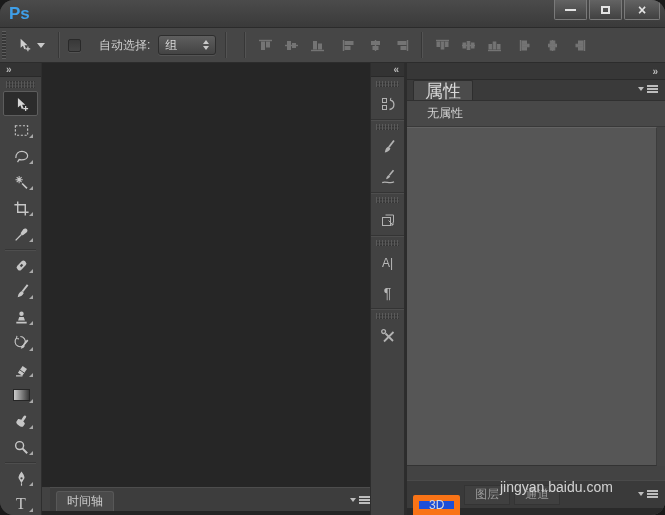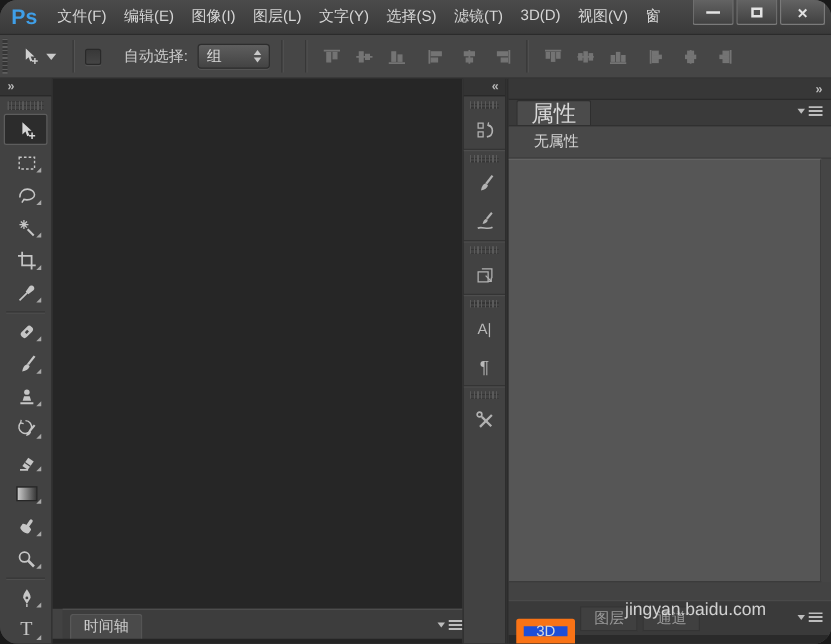--- a/index.html
+++ b/index.html
@@ -115,32 +115,20 @@
 
   svg{display:block;}
 </style>
 </head>
 <body>
 
 <div class="window">
 
   <div class="titlebar">
     <span class="ps-logo">Ps</span>
-    <nav class="menubar">
-      <span class="menu-item">文件(F)</span>
-      <span class="menu-item">编辑(E)</span>
-      <span class="menu-item">图像(I)</span>
-      <span class="menu-item">图层(L)</span>
-      <span class="menu-item">文字(Y)</span>
-      <span class="menu-item">选择(S)</span>
-      <span class="menu-item">滤镜(T)</span>
-      <span class="menu-item">3D(D)</span>
-      <span class="menu-item">视图(V)</span>
-      <span class="menu-item">窗</span>
-    </nav>
     <div class="win-controls">
       <button class="win-btn">
           <span class="glyph-min"></span>
         </button>
       <button class="win-btn">
           <span class="glyph-max"></span>
         </button>
       <button class="win-btn close">
           <span>×</span>
         </button>

